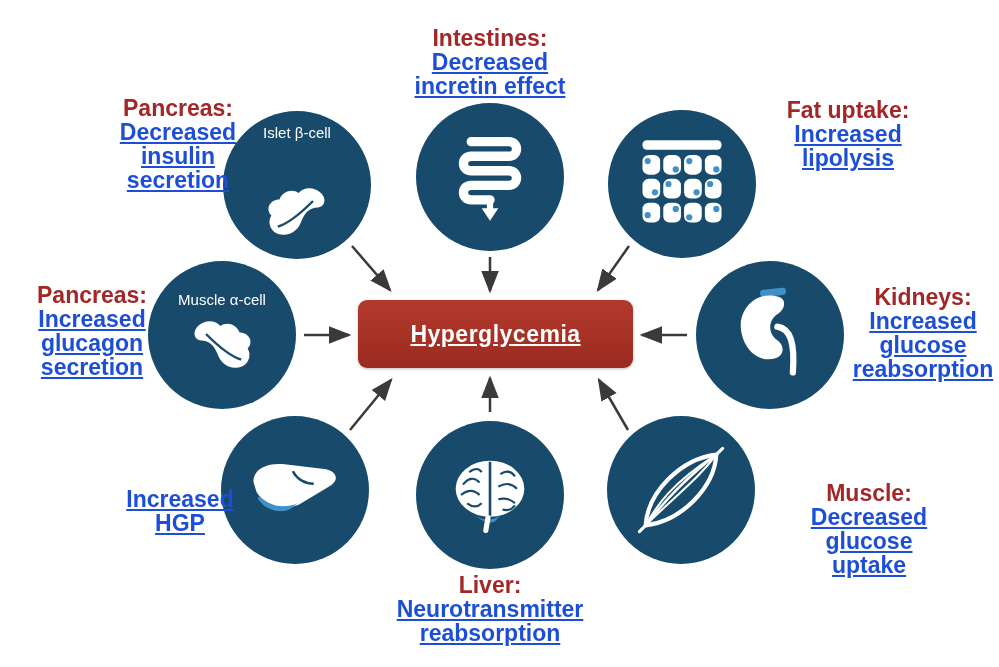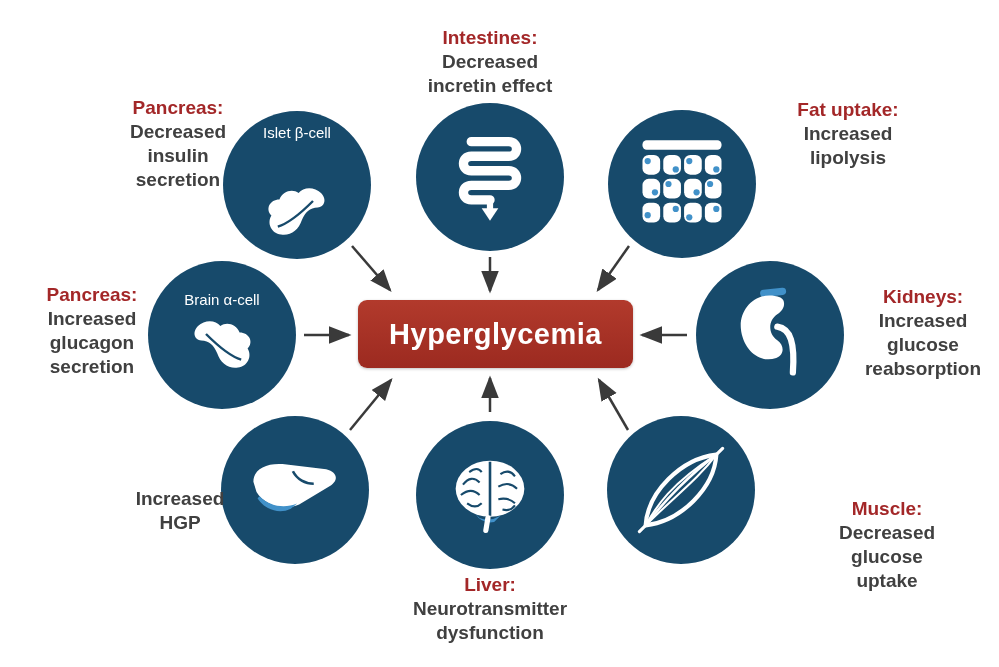--- a/index.html
+++ b/index.html
@@ -8,51 +8,51 @@
     font-family:"Liberation Sans",sans-serif;overflow:hidden;
   }
   .arrows{position:absolute;left:0;top:0;width:999px;height:667px;}
 
   .center-box{
     position:absolute;left:358px;top:300px;width:275px;height:68px;
     background:linear-gradient(#b23a2c,#9c2a20);
     border-radius:9px;display:flex;align-items:center;justify-content:center;
     box-shadow:0 1px 3px rgba(0,0,0,0.25);
   }
-  .center-box span{color:#ffffff;font-weight:bold;font-size:29px;letter-spacing:0.5px;}
+  .center-box span{color:#ffffff;font-weight:bold;font-size:23px;letter-spacing:0.5px;text-decoration:underline;}
 
   .node-circle{
     position:absolute;width:148px;height:148px;border-radius:50%;
     background:#174a6b;display:flex;flex-direction:column;
     align-items:center;justify-content:center;
   }
   .circle-caption{color:#ffffff;font-size:15px;margin:10px 0 2px 0;}
   .icon{display:block;}
 
   #c-beta{left:223px;top:111px;gap:34px;}
   #c-intestines{left:416px;top:103px;}
   #c-fat{left:608px;top:110px;}
   #c-alpha{left:148px;top:261px;}
   #c-kidneys{left:696px;top:261px;}
   #c-liver{left:221px;top:416px;}
   #c-brain{left:416px;top:421px;}
   #c-muscle{left:607px;top:416px;}
 
-  .label{position:absolute;text-align:center;font-weight:bold;font-size:19px;line-height:24px;}
+  .label{position:absolute;text-align:center;font-weight:bold;font-size:23px;line-height:24px;}
   .label .organ{display:block;color:#a32728;}
-  .label .effect{display:block;color:#404040;white-space:pre-line;}
+  .label .effect{display:block;color:#1d4ed8;white-space:pre-line;text-decoration:underline;}
 
   #l-beta{left:93px;top:96px;width:170px;}
   #l-intestines{left:390px;top:26px;width:200px;}
   #l-fat{left:763px;top:98px;width:170px;}
   #l-alpha{left:12px;top:283px;width:160px;}
   #l-kidneys{left:843px;top:285px;width:160px;}
   #l-liver{left:105px;top:487px;width:150px;}
   #l-brain{left:385px;top:573px;width:210px;}
-  #l-muscle{left:802px;top:481px;width:170px;margin-top:16px;}
+  #l-muscle{left:784px;top:481px;width:170px;}
 </style>
 </head>
 <body>
 
 <div class="canvas">
 
   <svg class="arrows" width="999" height="667" viewBox="0 0 999 667">
     <defs>
       <marker id="ah" markerWidth="10" markerHeight="8" refX="8" refY="3.5" orient="auto">
         <polygon points="0 0, 9 3.5, 0 7" fill="#3a3a3a"></polygon>
@@ -116,21 +116,21 @@
           <circle cx="77" cy="50" r="3"></circle>
         <circle cx="17" cy="80" r="3"></circle>
           <circle cx="44" cy="74" r="3"></circle>
           <circle cx="57" cy="82" r="3"></circle>
           <circle cx="83" cy="74" r="3"></circle>
       </g>
     </svg>
   </div>
 
   <div class="node-circle" id="c-alpha">
-    <span class="circle-caption">Brain α-cell</span>
+    <span class="circle-caption">Muscle α-cell</span>
     <svg class="icon" width="88" height="80" viewBox="0 0 100 100">
       <g transform="translate(100,0) scale(-1,1)">
         <path d="M30 72 C18 70 12 58 18 48 C10 40 16 28 28 28 C32 18 44 14 52 20 C58 12 72 12 80 20 C88 28 84 38 76 38 C66 38 60 44 56 54 C52 66 42 74 30 72 Z" fill="#ffffff"></path>
         <path d="M26 62 C40 58 56 44 70 30" stroke="#174a6b" stroke-width="3" fill="none"></path>
       </g>
     </svg>
   </div>
 
   <div class="node-circle" id="c-kidneys">
     <svg class="icon" width="104" height="104" viewBox="0 0 100 100">
@@ -203,21 +203,21 @@
   </div>
 
   <div class="label" id="l-liver">
     <span class="effect">Increased
 HGP</span>
   </div>
 
   <div class="label" id="l-brain">
     <span class="organ">Liver:</span>
     <span class="effect">Neurotransmitter
-dysfunction</span>
+reabsorption</span>
   </div>
 
   <div class="label" id="l-muscle">
     <span class="organ">Muscle:</span>
     <span class="effect">Decreased
 glucose
 uptake</span>
   </div>
 
 </div>

